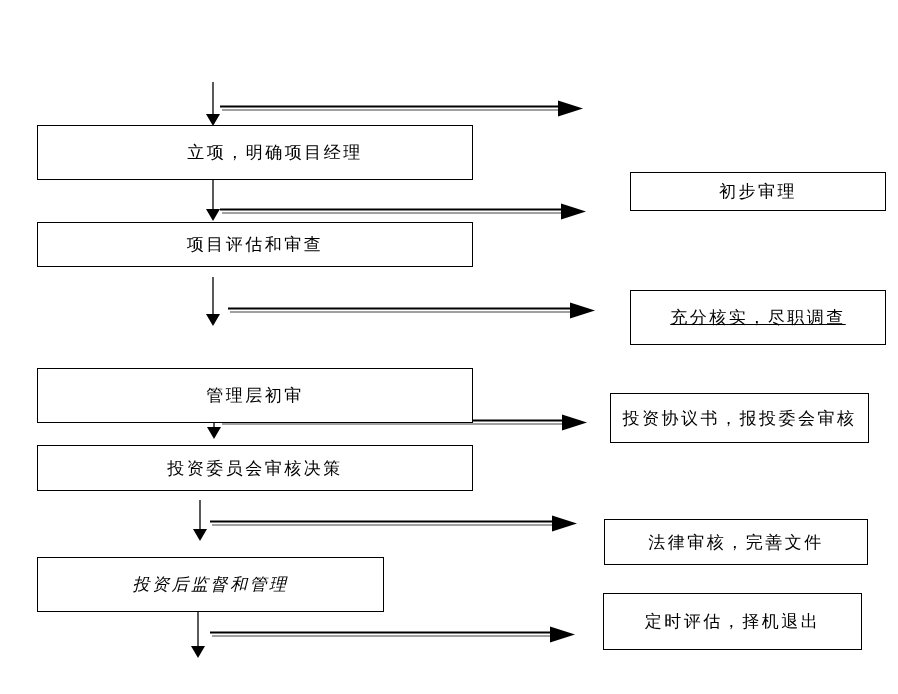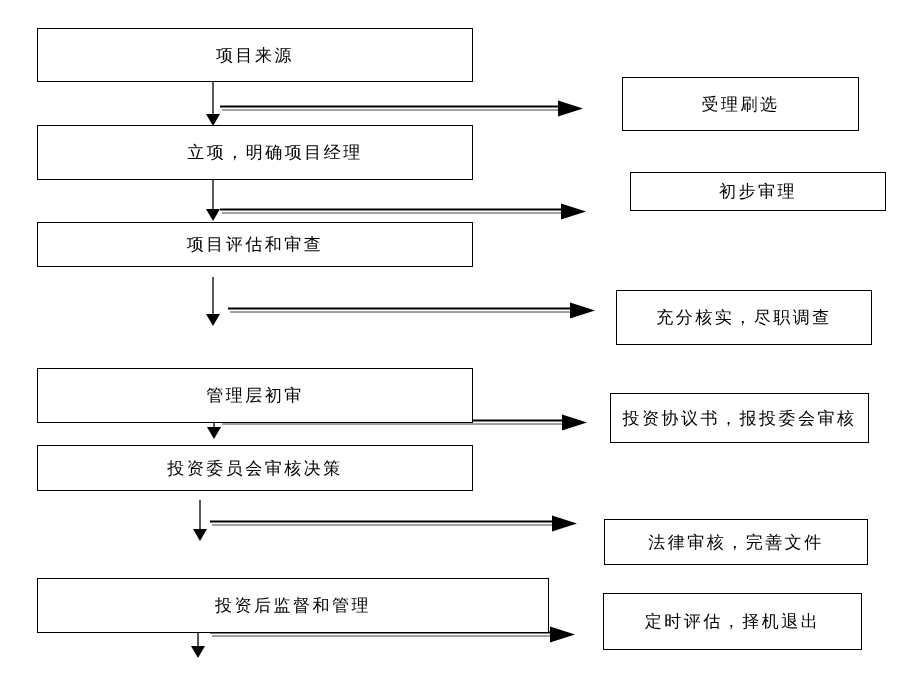--- a/index.html
+++ b/index.html
@@ -97,46 +97,40 @@
       <line class="h-gray" x1="212" y1="525" x2="553" y2="525"></line>
       <polygon class="head" points="577,523.5 552,515.5 552,531.5"></polygon>
     </g>
     <g>
       <line class="h-black" x1="210" y1="632.5" x2="551" y2="632.5"></line>
       <line class="h-gray" x1="212" y1="636" x2="551" y2="636"></line>
       <polygon class="head" points="575,634.5 550,626.5 550,642.5"></polygon>
     </g>
   </svg>
 
-  <div class="box" style="left:37px;  top:28px;  width:436px; height:54px;">
-    <span>项目来源</span>
-  </div>
   <div class="box" style="left:37px;  top:125px; width:436px; height:55px;padding-left:40px;">
     <span>立项，明确项目经理</span>
   </div>
   <div class="box" style="left:37px;  top:222px; width:436px; height:45px;">
     <span>项目评估和审查</span>
   </div>
   <div class="box" style="left:37px;  top:333px; width:436px; height:55px;margin-top:35px;">
     <span>管理层初审</span>
   </div>
   <div class="box" style="left:37px;  top:445px; width:436px; height:46px;">
     <span>投资委员会审核决策</span>
   </div>
-  <div class="box" style="left:37px;  top:578px; width:512px; height:55px;">
+  <div class="box" style="left:37px;  top:557px; width:347px; height:55px;font-style:italic;">
     <span>投资后监督和管理</span>
   </div>
 
-  <div class="box" style="left:622px; top:77px;  width:237px; height:54px;">
-    <span>受理刷选</span>
-  </div>
   <div class="box" style="left:613px; top:172px; width:256px; height:39px;margin-left:17px;">
     <span>初步审理</span>
   </div>
-  <div class="box" style="left:616px; top:290px; width:256px; height:55px;">
+  <div class="box" style="left:630px; top:290px; width:256px; height:55px;text-decoration:underline;">
     <span>充分核实，尽职调查</span>
   </div>
   <div class="box" style="left:610px; top:393px; width:259px; height:50px;">
     <span>投资协议书，报投委会审核</span>
   </div>
   <div class="box" style="left:604px; top:503px; width:264px; height:46px;margin-top:16px;">
     <span>法律审核，完善文件</span>
   </div>
   <div class="box" style="left:603px; top:593px; width:259px; height:57px;">
     <span>定时评估，择机退出</span>

